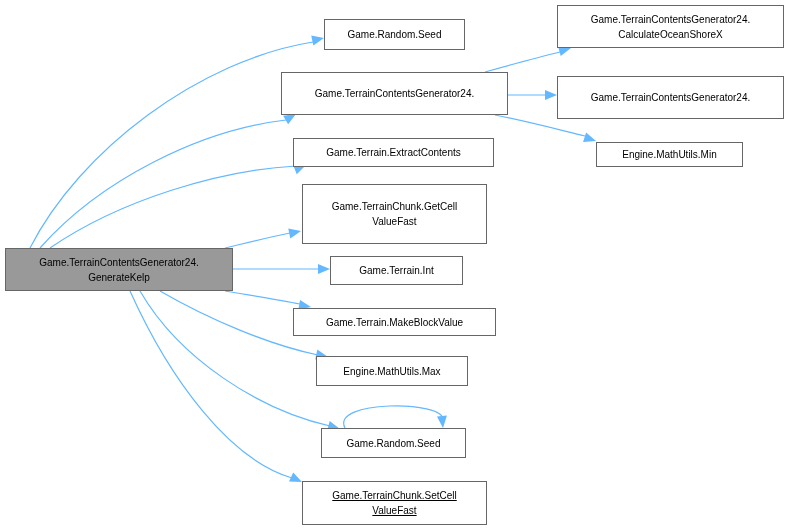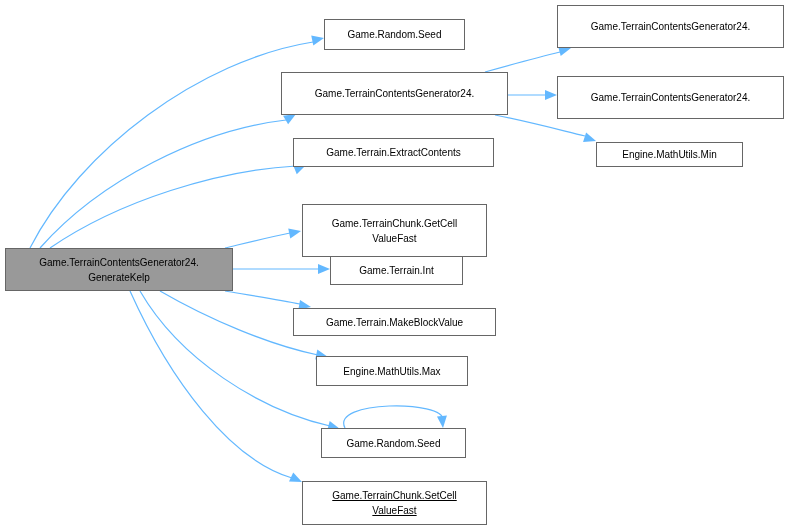--- a/index.html
+++ b/index.html
@@ -77,21 +77,21 @@
 </div>
 <div class="node" id="n-bool" style="left: 324px; top: 19px; width: 141px; height: 31px;">
   <span>Game.Random.Seed</span>
 </div>
 <div class="node" id="n-cosd" style="left: 281px; top: 72px; width: 227px; height: 43px;">
   <span>Game.TerrainContentsGenerator24.</span>
 </div>
 <div class="node" id="n-extract" style="left: 293px; top: 138px; width: 201px; height: 29px;">
   <span>Game.Terrain.ExtractContents</span>
 </div>
-<div class="node" id="n-getcell" style="left: 302px; top: 204px; width: 185px; height: 53px;">
+<div class="node" id="n-getcell" style="left: 302px; top: 184px; width: 185px; height: 60px;">
   <span>Game.TerrainChunk.GetCell</span>
   <span>ValueFast</span>
 </div>
 <div class="node" id="n-int" style="left: 330px; top: 256px; width: 133px; height: 29px;">
   <span>Game.Terrain.Int</span>
 </div>
 <div class="node" id="n-makeblock" style="left: 293px; top: 308px; width: 203px; height: 28px;">
   <span>Game.Terrain.MakeBlockValue</span>
 </div>
 <div class="node" id="n-max" style="left: 316px; top: 356px; width: 152px; height: 30px;">
@@ -99,19 +99,20 @@
 </div>
 <div class="node" id="n-seed" style="left: 321px; top: 428px; width: 145px; height: 30px;">
   <span>Game.Random.Seed</span>
 </div>
 <div class="node" id="n-setcell" style="left: 302px; top: 481px; width: 185px; height: 44px; text-decoration: underline;">
   <span>Game.TerrainChunk.SetCell</span>
   <span>ValueFast</span>
 </div>
 <div class="node" id="n-cosx" style="left: 557px; top: 5px; width: 227px; height: 43px;">
   <span>Game.TerrainContentsGenerator24.</span>
+  <span>CalculateOceanShoreX</span>
 </div>
 <div class="node" id="n-cosz" style="left: 557px; top: 76px; width: 227px; height: 43px;">
   <span>Game.TerrainContentsGenerator24.</span>
 </div>
 <div class="node" id="n-min" style="left: 596px; top: 142px; width: 147px; height: 25px;">
   <span>Engine.MathUtils.Min</span>
 </div>
 
 </body></html>

